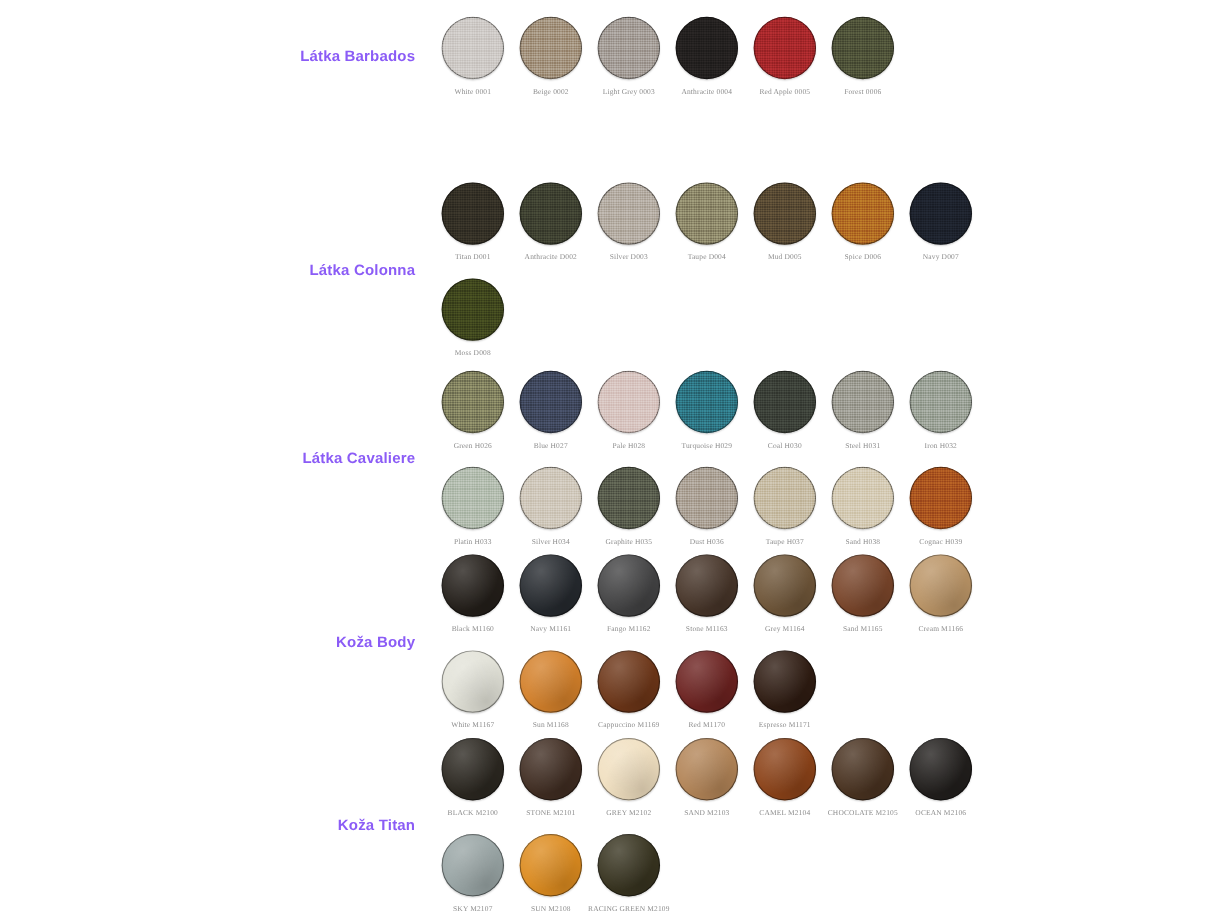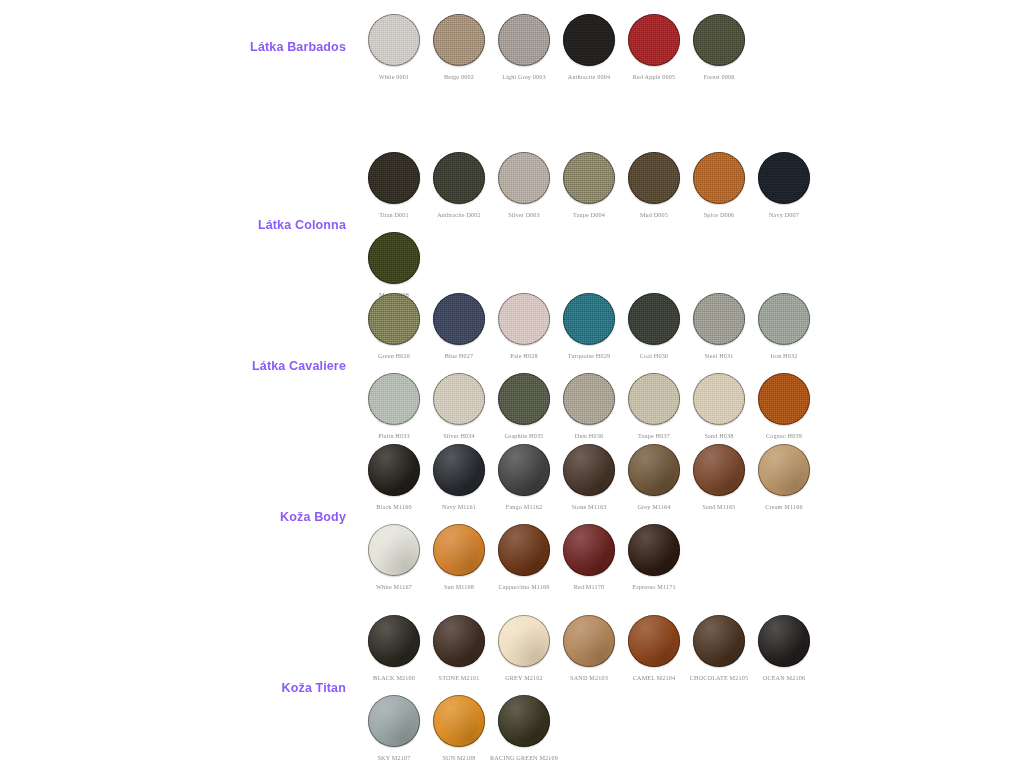--- a/index.html
+++ b/index.html
@@ -194,21 +194,21 @@
         <div class="row r2">
           <div class="swatch-cell">
             <div class="disc fabric" style="background: rgb(62, 69, 29);">
               <div class="rim"></div>
             </div>
             <div class="caption">Moss D008</div>
           </div>
         </div>
       </div>
     </div>
-    <div class="group" style="top: 293px; left: 228px;">
+    <div class="group" style="top: 309px; left: 228px;">
       <div class="group-label">Látka Cavaliere</div>
       <div class="rows">
         <div class="row">
           <div class="swatch-cell">
             <div class="disc fabric" style="background: rgb(126, 126, 93);">
               <div class="rim"></div>
             </div>
             <div class="caption">Green H026</div>
           </div>
           <div class="swatch-cell">
@@ -287,21 +287,21 @@
           </div>
           <div class="swatch-cell">
             <div class="disc fabric" style="background: rgb(168, 83, 31);">
               <div class="rim"></div>
             </div>
             <div class="caption">Cognac H039</div>
           </div>
         </div>
       </div>
     </div>
-    <div class="group" style="top: 444px; left: 228px; align-items: center;">
+    <div class="group" style="top: 462px; left: 228px; align-items: center;">
       <div class="group-label">Koža Body</div>
       <div class="rows">
         <div class="row">
           <div class="swatch-cell">
             <div class="disc leather" style="background: rgb(36, 31, 26);">
               <div class="rim"></div>
             </div>
             <div class="caption">Black M1160</div>
           </div>
           <div class="swatch-cell">

